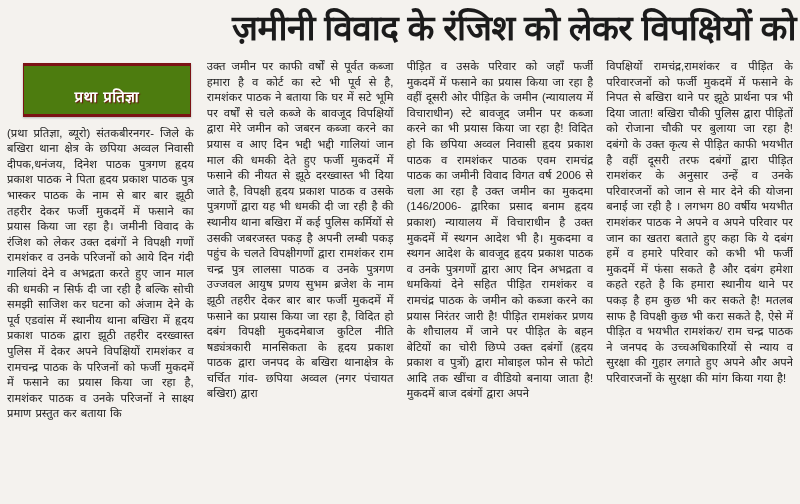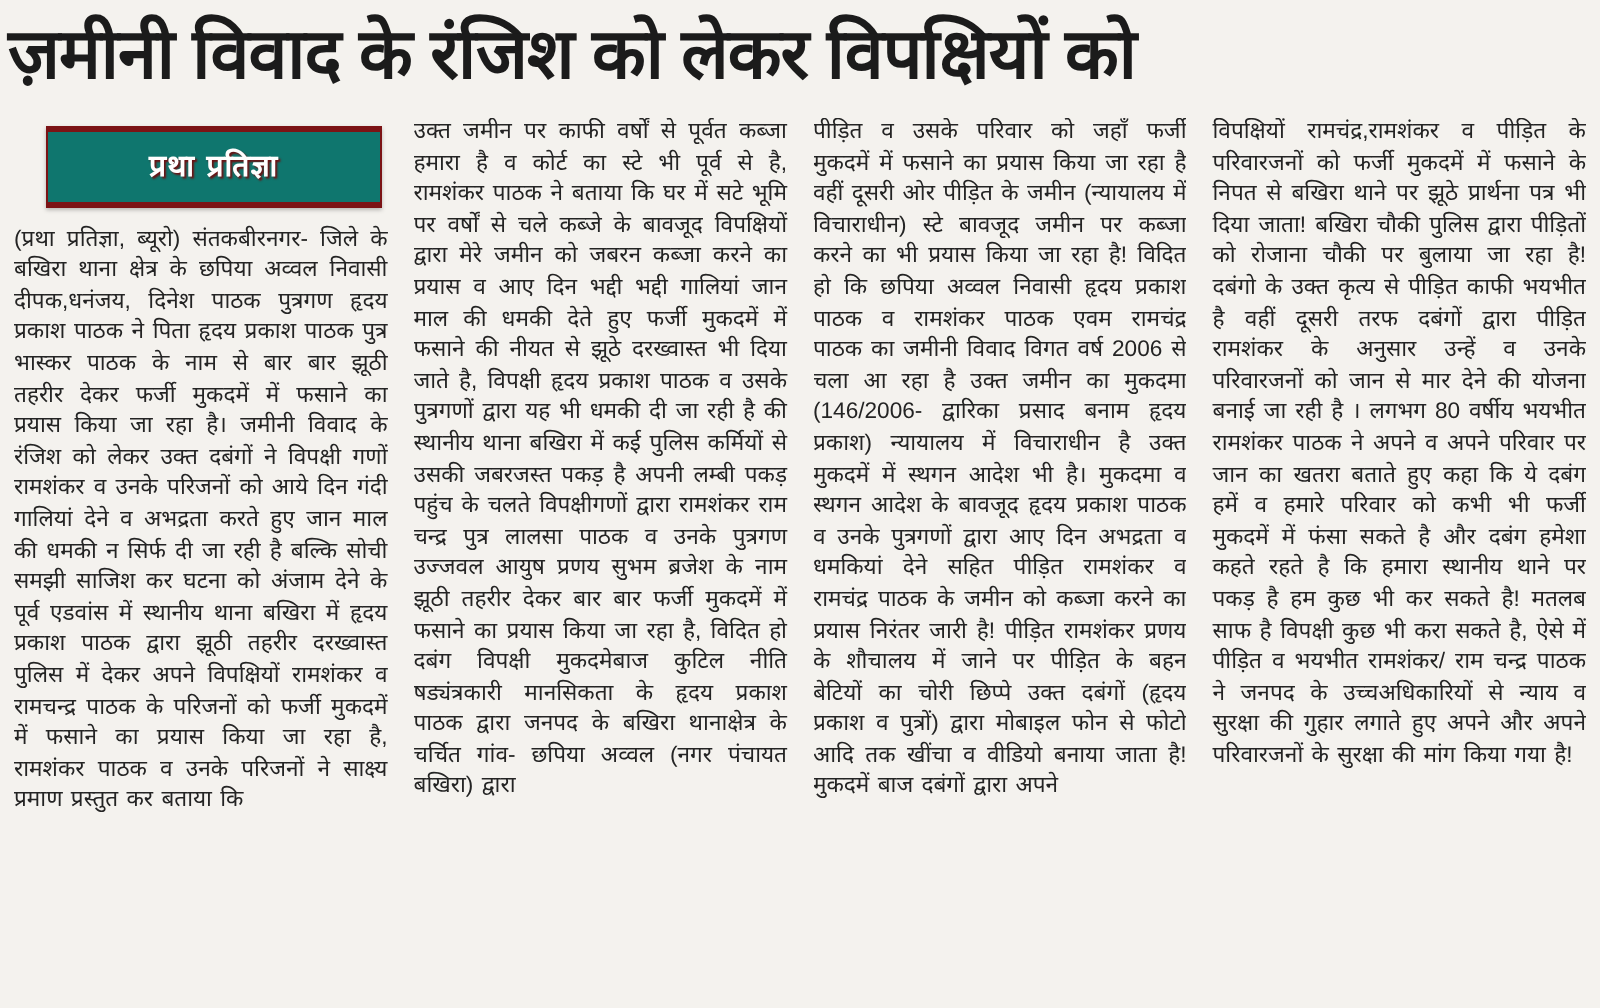--- a/index.html
+++ b/index.html
@@ -4,21 +4,21 @@
 <style>
   html,body{margin:0;padding:0;}
   body{width:800px;height:504px;overflow:hidden;background:#e9e7e2;}
   .page{
     width:800px;height:504px;box-sizing:border-box;
     background:#f4f2ee;
     font-family:"Liberation Sans", sans-serif;
     color:#222;
   }
   .headline{
-    text-align:left;
+    text-align:right;
     padding:6px 4px 2px 4px;
     font-weight:bold;
     color:#1b1b1b;
     font-size:35px;
     line-height:44px;
     letter-spacing:-0.5px;
   }
   .headline .hl-line{display:block;white-space:nowrap;}
   .columns{
     display:grid;
@@ -30,27 +30,27 @@
   .col{
     font-size:11.3px;
     line-height:15.6px;
     text-align:justify;
     color:#242424;
     height:394px;
     overflow:hidden;
     word-spacing:1px;
   }
   .label-box{
-    background:#0f766e;
+    background:#4d7c0f;
     border-top:3px solid #7c1315;
     border-bottom:3px solid #7c1315;
     border-left:1px solid #7c1315;
     border-right:1px solid #7c1315;
     margin:4px 3px 9px 16px;
-    padding:10px 0 7px 0;
+    padding:23px 0 7px 0;
     text-align:center;
     box-shadow:0 1px 2px rgba(0,0,0,0.25);
   }
   .label-box .label-text{
     color:#ffffff;
     font-weight:bold;
     font-size:15px;
     text-shadow:1px 1px 1px #6d1012;
     letter-spacing:0.5px;
   }

